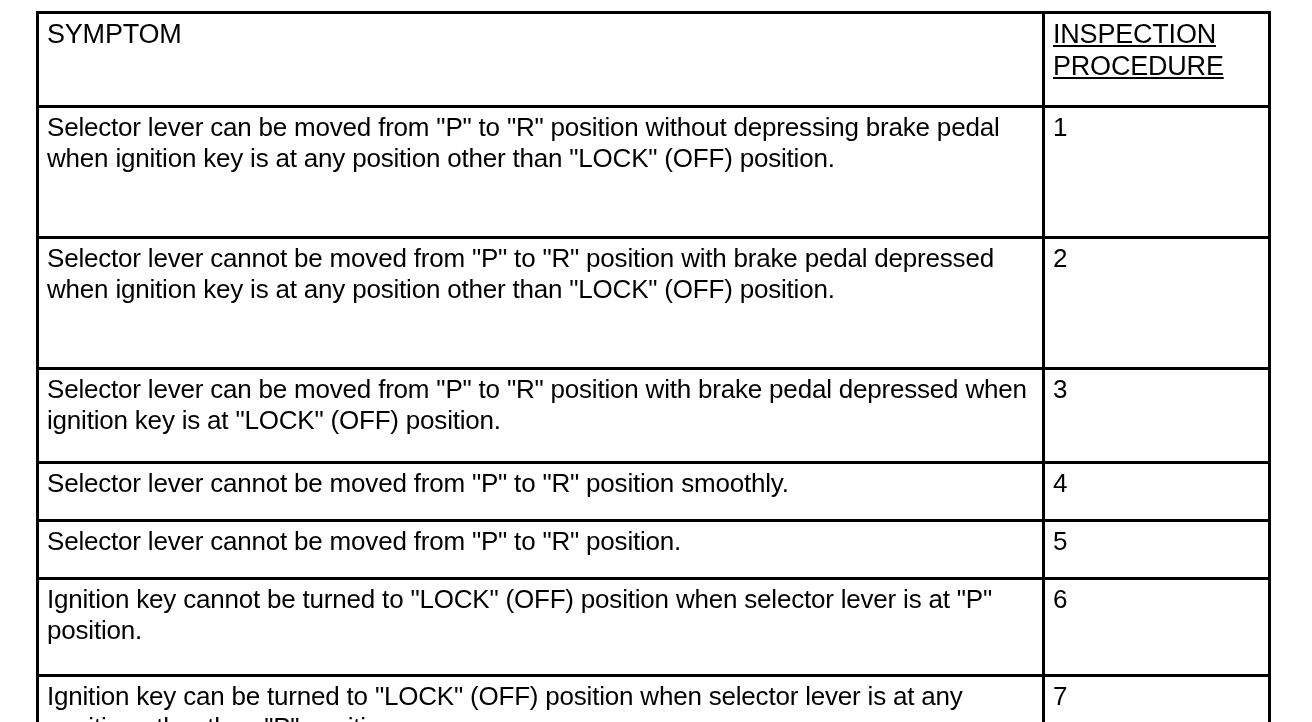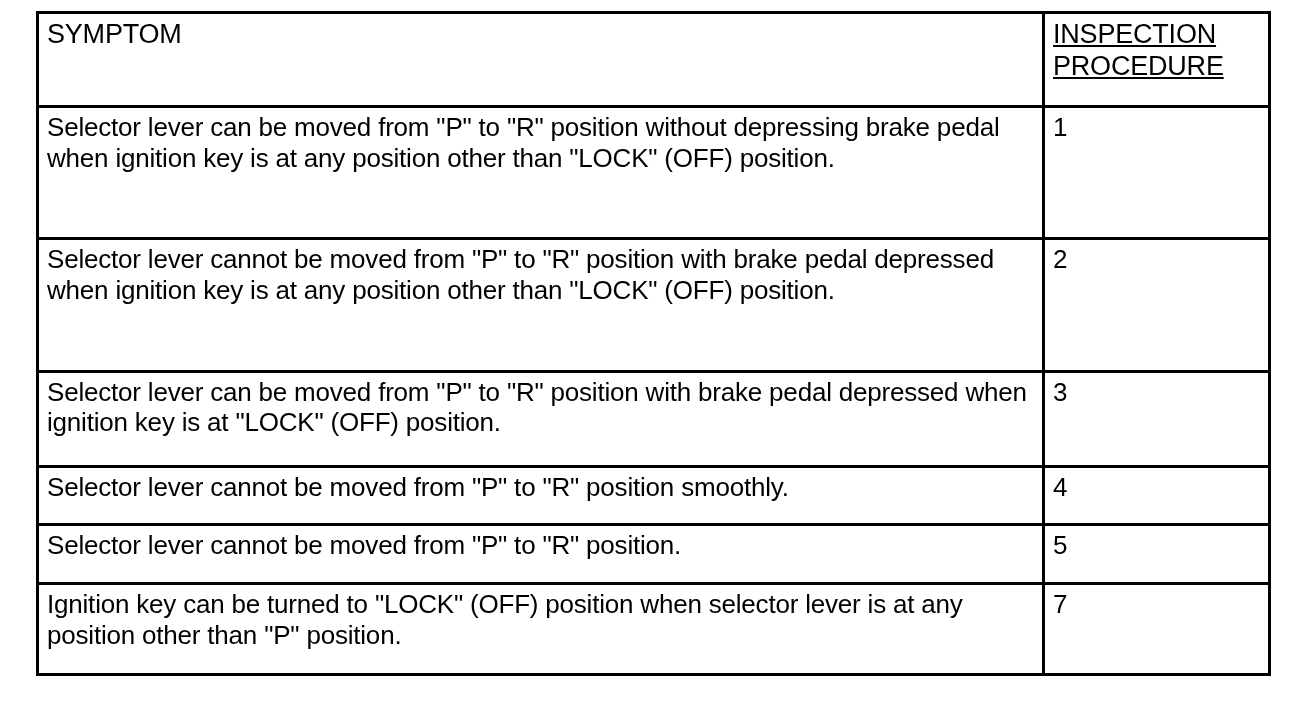--- a/index.html
+++ b/index.html
@@ -136,20 +136,28 @@
         </td>
       </tr>
       <tr data-row="4">
         <td>
           <span class="cell-text">Selector lever cannot be moved from "P" to "R" position.</span>
         </td>
         <td>
           <span class="proc-text">5</span>
         </td>
       </tr>
+      <tr data-row="5">
+        <td>
+          <span class="cell-text">Ignition key cannot be turned to "LOCK" (OFF) position when selector lever is at "P" position.</span>
+        </td>
+        <td>
+          <span class="proc-text">6</span>
+        </td>
+      </tr>
       <tr data-row="6">
         <td>
           <span class="cell-text">Ignition key can be turned to "LOCK" (OFF) position when selector lever is at any position other than "P" position.</span>
         </td>
         <td>
           <span class="proc-text">7</span>
         </td>
       </tr>
     </tbody>
   </table>

